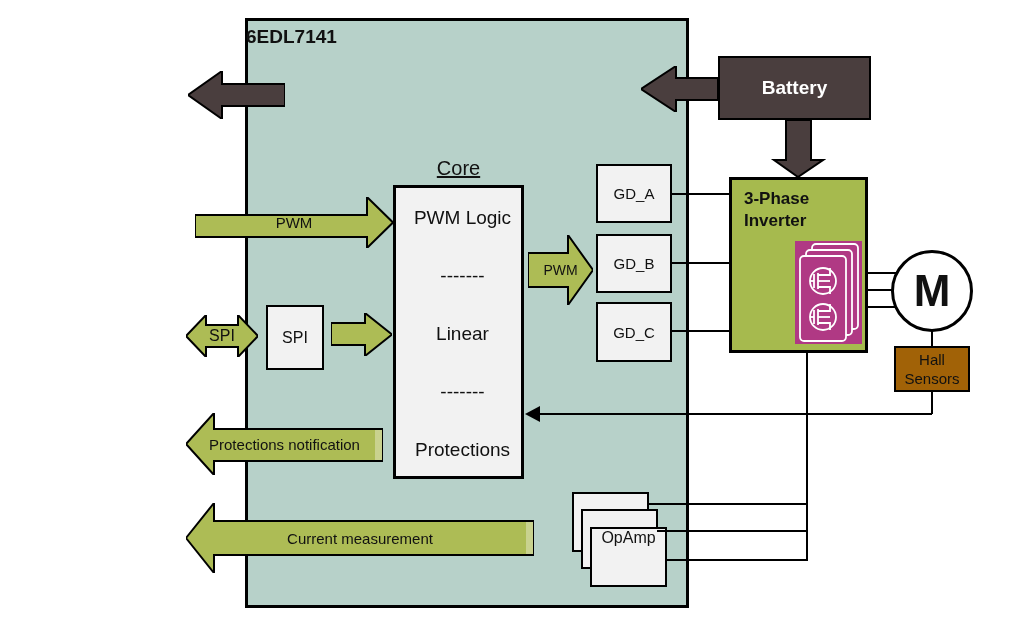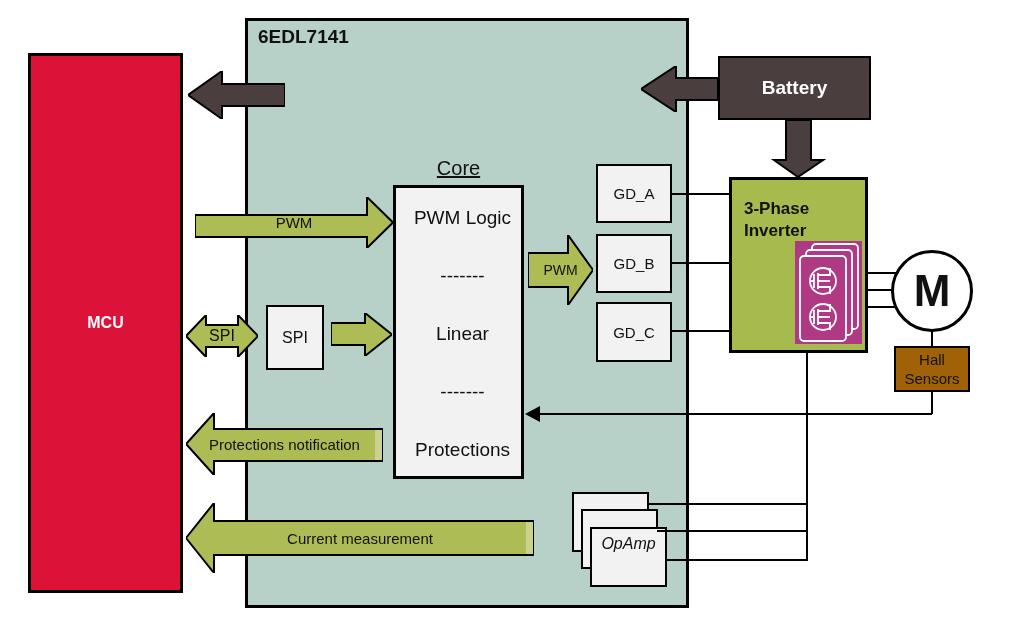--- a/index.html
+++ b/index.html
@@ -15,70 +15,68 @@
   .arrow .al{position:relative;z-index:1;line-height:1;}
   .chip{position:absolute;background:#b7d1c9;border:3px solid #000;}
   .title{position:absolute;font-weight:bold;}
 </style>
 </head>
 <body>
 
 <div id="stage">
 
   <div class="chip" style="left:245px;top:18px;width:438px;height:584px;"></div>
-  <div class="title" style="left:258px;top:26px;font-size:19px;">6EDL7141</div>
+  <div class="title" style="left:246px;top:26px;font-size:19px;">6EDL7141</div>
 
 
   <div class="abs" style="left:393px;top:157px;width:131px;text-align:center;font-size:20px;text-decoration:underline;">Core</div>
   <div class="box" style="left:393px;top:185px;width:131px;height:294px;border-width:3px;
        flex-direction:column;justify-content:space-between;padding:19px 0 15px 8px;font-size:19px;">
     <div>PWM Logic</div>
     <div>-------</div>
     <div>Linear</div>
     <div>-------</div>
     <div>Protections</div>
   </div>
 
   <div class="box" style="left:266px;top:305px;width:58px;height:65px;font-size:16px;">SPI</div>
 
   <div class="box" style="left:596px;top:164px;width:76px;height:59px;font-size:15px;">GD_A</div>
   <div class="box" style="left:596px;top:234px;width:76px;height:59px;font-size:15px;">GD_B</div>
   <div class="box" style="left:596px;top:302px;width:76px;height:60px;font-size:15px;">GD_C</div>
 
   <div class="box" style="left:572px;top:492px;width:77px;height:60px;"></div>
   <div class="box" style="left:581px;top:509px;width:77px;height:60px;"></div>
-  <div class="box" style="left:590px;top:527px;width:77px;height:60px;font-size:16px;align-items:center;padding-bottom:26px;font-style:italic;">
+  <div class="box" style="left:590px;top:527px;width:77px;height:60px;font-size:16px;align-items:flex-start;padding-bottom:26px;">
     <span>OpAmp</span>
   </div>
 
   <div class="wire-h" style="left:672px;top:193px;width:57px;"></div>
   <div class="wire-h" style="left:672px;top:262px;width:57px;"></div>
   <div class="wire-h" style="left:672px;top:330px;width:57px;"></div>
   <div class="wire-h" style="left:866px;top:272px;width:34px;"></div>
   <div class="wire-h" style="left:866px;top:289px;width:34px;"></div>
   <div class="wire-h" style="left:866px;top:306px;width:34px;"></div>
   <div class="wire-v" style="left:931px;top:330px;height:17px;"></div>
   <div class="wire-v" style="left:931px;top:390px;height:24px;"></div>
   <div class="wire-h" style="left:530px;top:413px;width:402px;"></div>
   <svg class="abs" style="left:525px;top:406px;" width="15" height="16" viewBox="0 0 15 16">
     <polygon points="0,8 15,0 15,16" fill="#000"></polygon>
   </svg>
   <div class="wire-v" style="left:806px;top:352px;height:209px;"></div>
   <div class="wire-h" style="left:647px;top:503px;width:160px;"></div>
   <div class="wire-h" style="left:657px;top:530px;width:150px;"></div>
   <div class="wire-h" style="left:665px;top:559px;width:142px;"></div>
 
-  <div class="box" style="left:28px;top:53px;width:155px;height:540px;background:#dd1239;border-width:3px;
-       color:#fff;font-weight:bold;font-size:16px;">MCU</div>
 
   <div class="box" style="left:718px;top:56px;width:153px;height:64px;background:#4a3e3e;
        color:#fff;font-weight:bold;font-size:19px;">Battery</div>
 
   <div class="abs" style="left:729px;top:177px;width:139px;height:176px;background:#a6ba4e;border:3px solid #000;">
-    <div class="abs" style="left:12px;top:8px;font-weight:bold;font-size:17px;line-height:22px;margin-top:10px;">
+    <div class="abs" style="left:12px;top:8px;font-weight:bold;font-size:17px;line-height:22px;">
       <div>3-Phase</div>
       <div>Inverter</div>
     </div>
     <svg class="abs" style="left:63px;top:61px;" width="67" height="103" viewBox="0 0 67 103">
       <defs>
         <g id="fet" stroke="#fff" stroke-width="1.8" fill="none">
           <circle cx="0" cy="0" r="13"></circle>
           <path d="M-13,0 H-9"></path>
           <path d="M-9,-7 V7"></path>
           <path d="M-5,-8 V8"></path>

